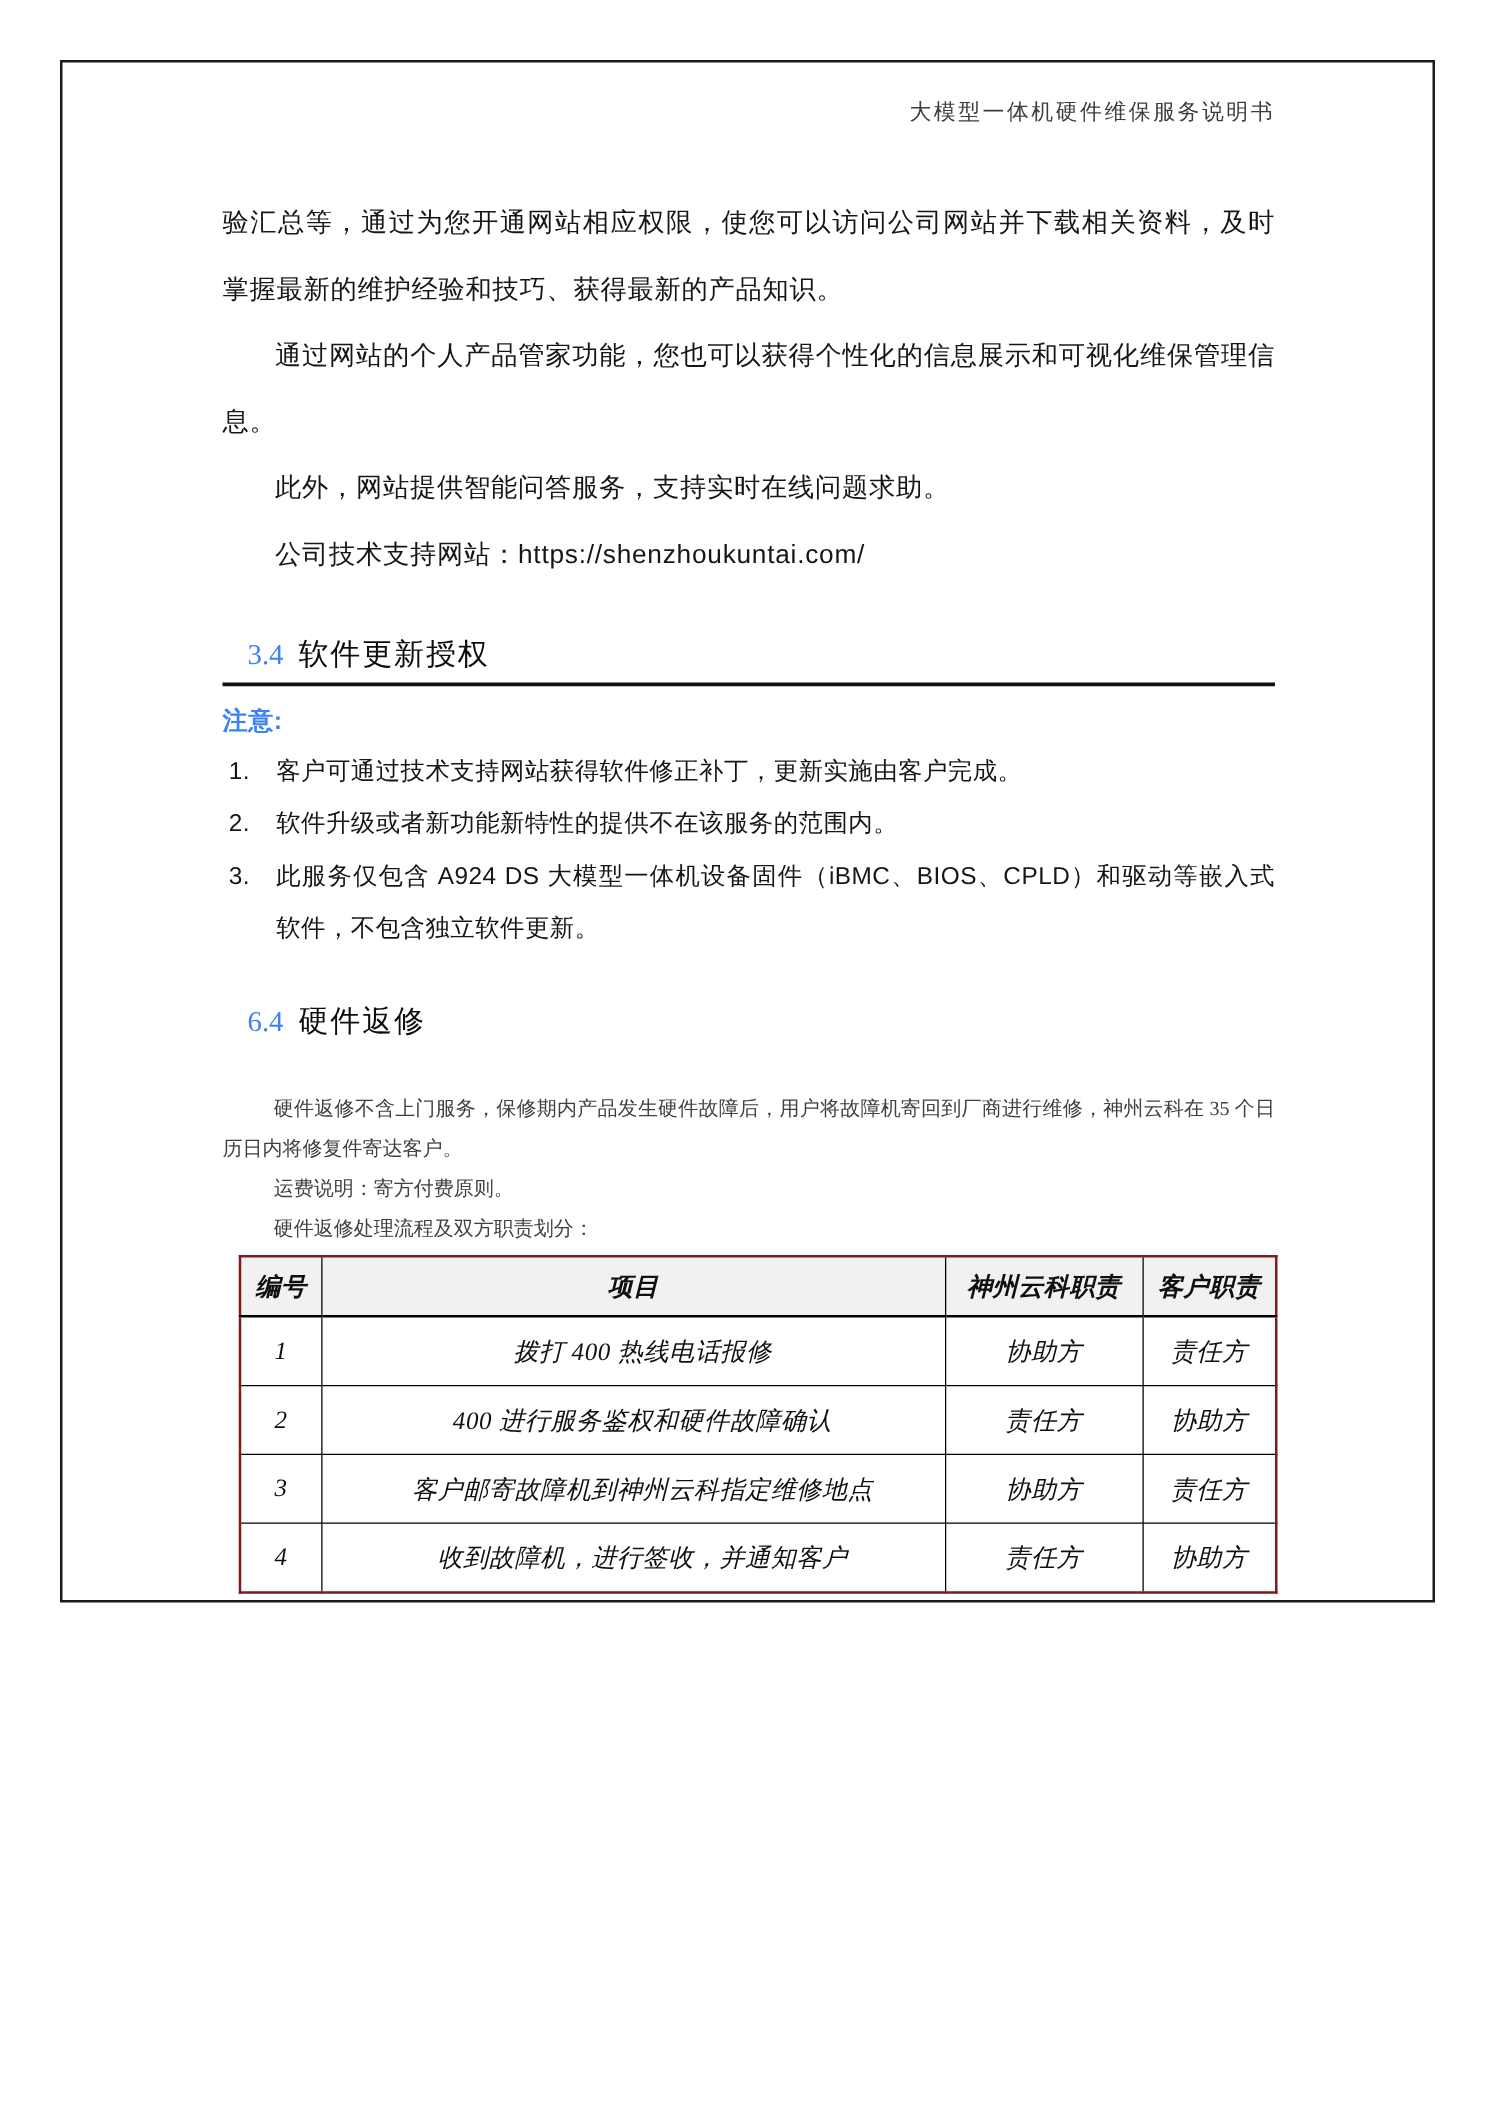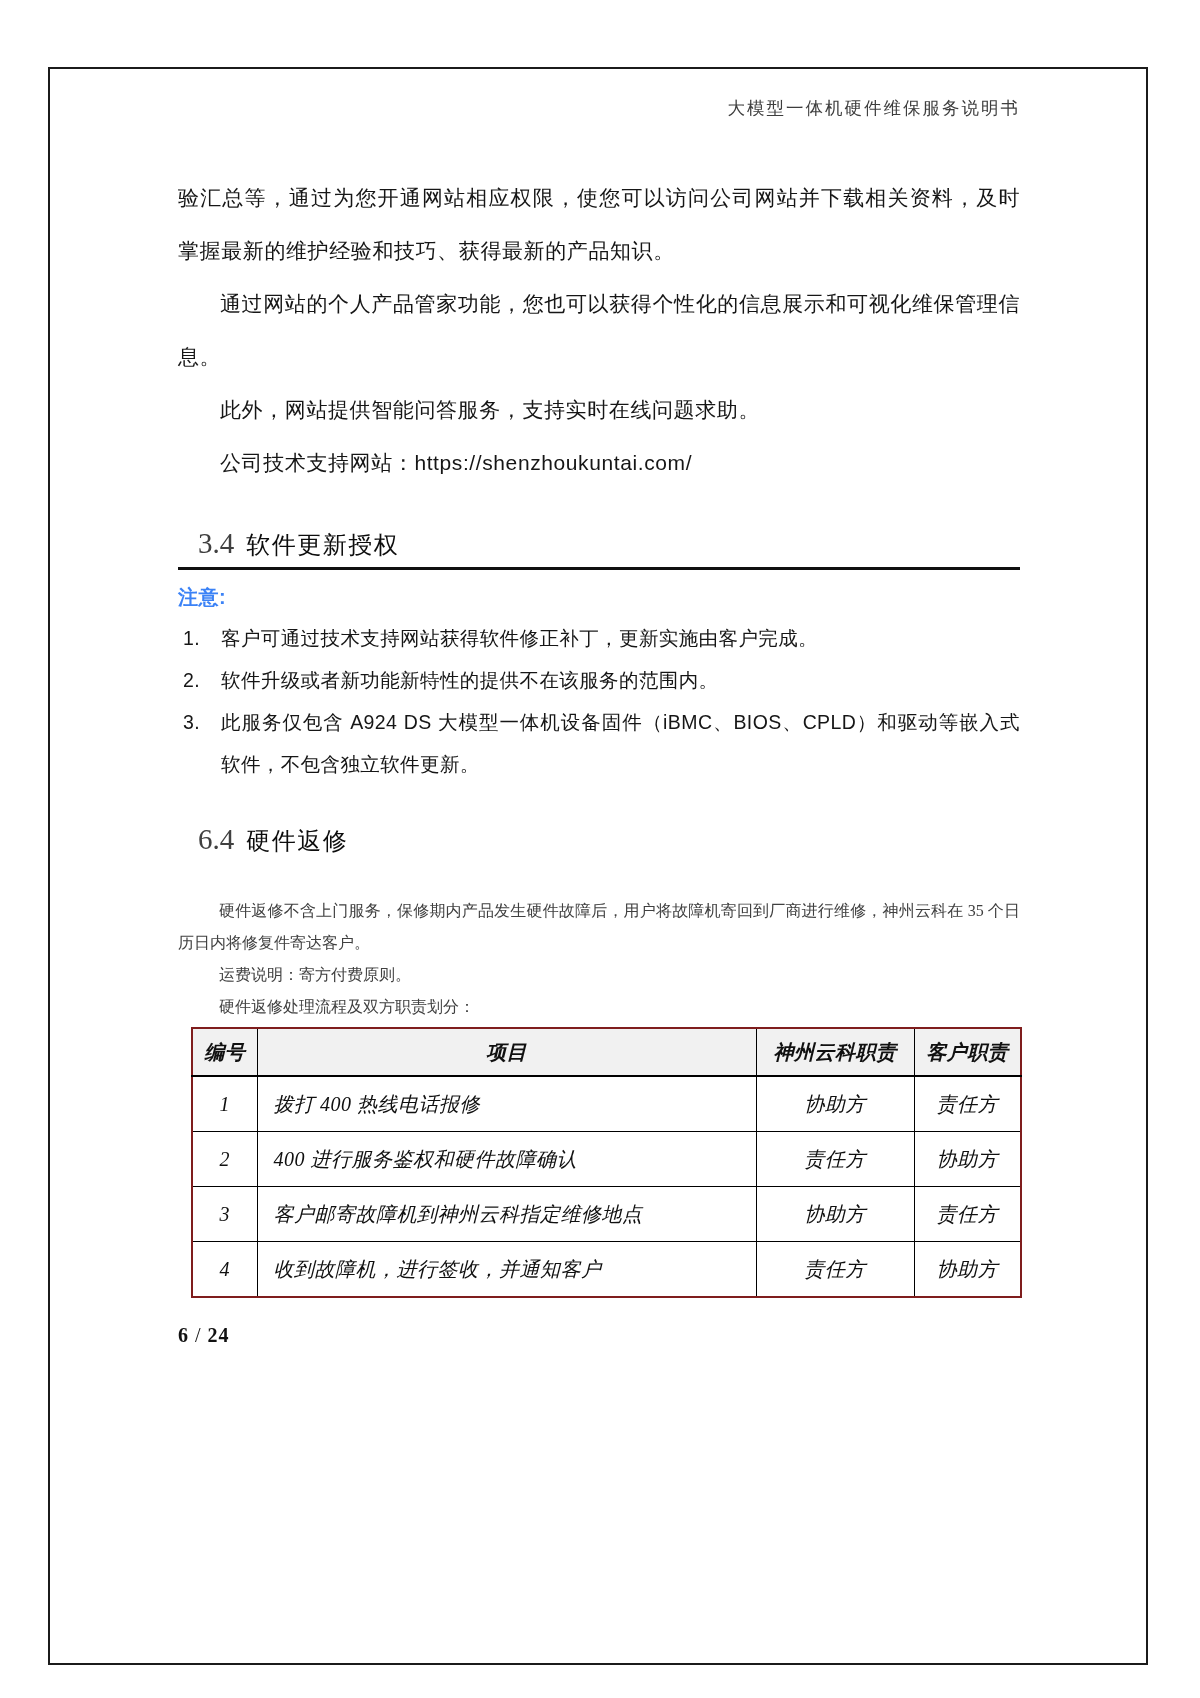--- a/index.html
+++ b/index.html
@@ -2,45 +2,44 @@
 <html><head>
 <meta charset="utf-8">
 <style>
   html,body { margin:0; padding:0; }
   body {
     width:1200px; height:1698px; background:#ffffff; position:relative;
     font-family:"Liberation Sans", sans-serif; color:#161616;
     -webkit-font-smoothing:antialiased;
   }
   .frame {
-    position:absolute; left:48px; top:48px; width:1100px; height:1598px;
+    position:absolute; left:48px; top:48px; width:1100px; height:1234px;
     border:2px solid #1b1b1b; box-sizing:border-box; background:#ffffff;
     overflow:hidden;
-    margin-top:19px;
   }
   .inner { padding:0 126px 0 128px; }
 
   
   .doc-header {
     margin-top:27px; text-align:right;
     font-family:"Liberation Serif", serif; font-size:17.5px; color:#3d3d3d;
     letter-spacing:2px;
   }
 
   
   .intro { margin-top:51px; }
   .intro p {
     margin:0; font-size:21px; line-height:53px; letter-spacing:0.6px;
     text-align:justify; color:#161616;
   }
   .indent { text-indent:42px; }
 
   
   .sec-heading { margin:39px 0 0 20px; line-height:30px; white-space:nowrap; }
-  .sec-num { font-family:"Liberation Serif", serif; font-size:29px; font-weight:400; color:#404040; }
+  .sec-num { font-family:"Liberation Serif", serif; font-size:23px; font-weight:400; color:#3b82f6; }
   .sec-title { font-size:24px; font-weight:400; letter-spacing:1.5px; margin-left:12px; color:#0d0d0d; }
 
   
   .body-34 {
     margin:54px 0 0 0; font-size:21px; line-height:53px; letter-spacing:0.6px;
     text-indent:42px; text-align:justify; color:#161616;
   }
 
   
   .note-rule { height:3px; background:#101010; margin-top:4px; }
@@ -70,21 +69,21 @@
   .repair-table th {
     background:#f1f1f1; font-size:20px; font-weight:700; height:44px;
     border:1.5px solid #000; border-bottom:2.5px solid #000; text-align:center;
     letter-spacing:0.5px;
   }
   .repair-table td {
     font-size:20px; height:52px; border:1.5px solid #000; text-align:center;
     letter-spacing:0.5px;
   }
   .repair-table { border:2px solid #7f1d1d;font-style:italic; }
-  .repair-table td.item-cell { text-align:left; padding-left:16px; }
+  .repair-table td.item-cell { text-align:center; padding-left:16px; }
 
   
   .doc-footer {
     margin-top:26px; text-align:left; font-family:"Liberation Serif", serif;
     font-size:20px; font-weight:700; color:#111; letter-spacing:1px;
   }
   .doc-footer .sep { padding:0 6px; font-weight:400; }
 </style>
 </head>
 <body>

